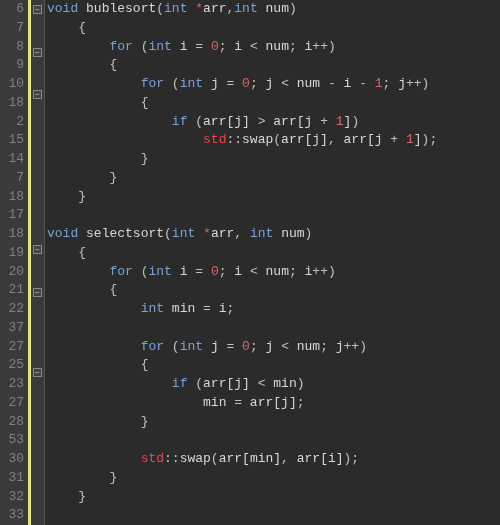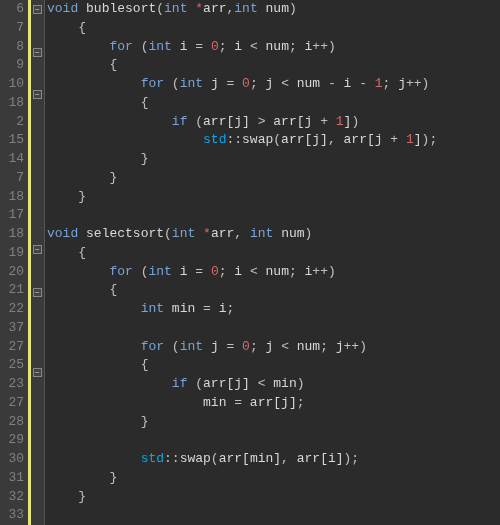--- a/index.html
+++ b/index.html
@@ -61,21 +61,21 @@
   }
   
   .kw { color: #7aa3d6; }
   .op { color: #c0c0c0; }
   .ptr { color: #d16a6a; }     
   .ident { color: #d8d8d8; font-weight: 500;}
   .num { color: #d16a6a; }
   .punc { color: #c0c0c0; }
   .brace { color: #c0c0c0; }
   .bracket { color: #d8d8d8; }
-  .ns { color: #0ea5e9; }
+  .ns { color: #ef4444; }
   .fn { color: #d8d8d8; }
   .guide { color: #4a4a4a; }
 </style>
 </head>
 <body>
 
 <div class="editor">
   <div class="gutter" id="gutter">
       <div class="line">6</div>
       <div class="line">7</div>
@@ -93,21 +93,21 @@
       <div class="line">19</div>
       <div class="line">20</div>
       <div class="line">21</div>
       <div class="line">22</div>
       <div class="line">37</div>
       <div class="line">27</div>
       <div class="line">25</div>
       <div class="line">23</div>
       <div class="line">27</div>
       <div class="line">28</div>
-      <div class="line">29</div>
+      <div class="line">53</div>
       <div class="line">30</div>
       <div class="line">31</div>
       <div class="line">32</div>
       <div class="line">33</div>
     </div>
   <div class="margin-stripe"></div>
   <div class="fold-gutter" id="foldgutter">
       <div class="line">
         <div class="fold-box">−</div>
       </div>

